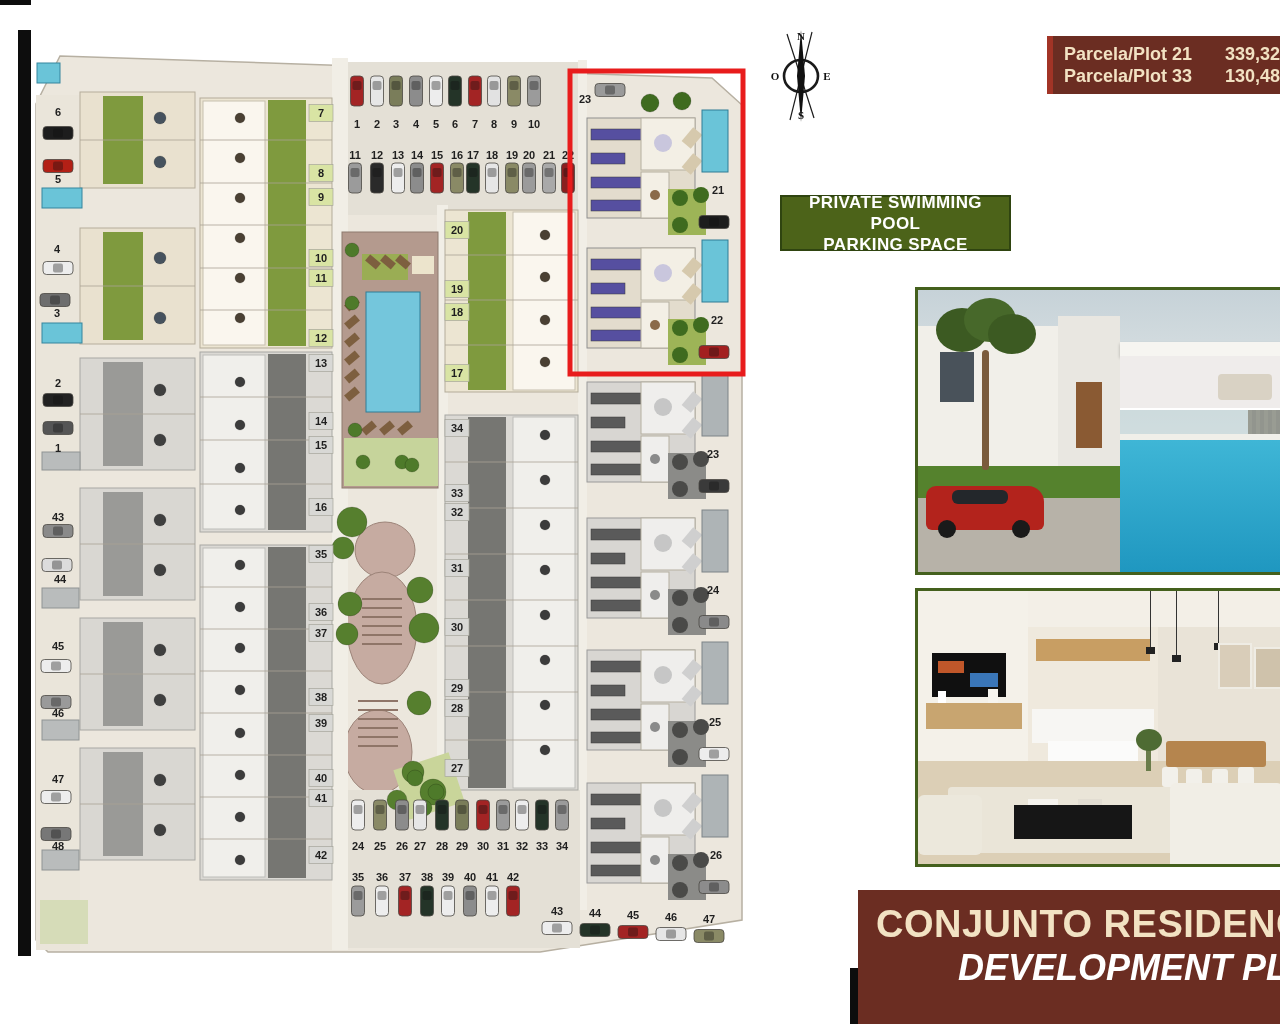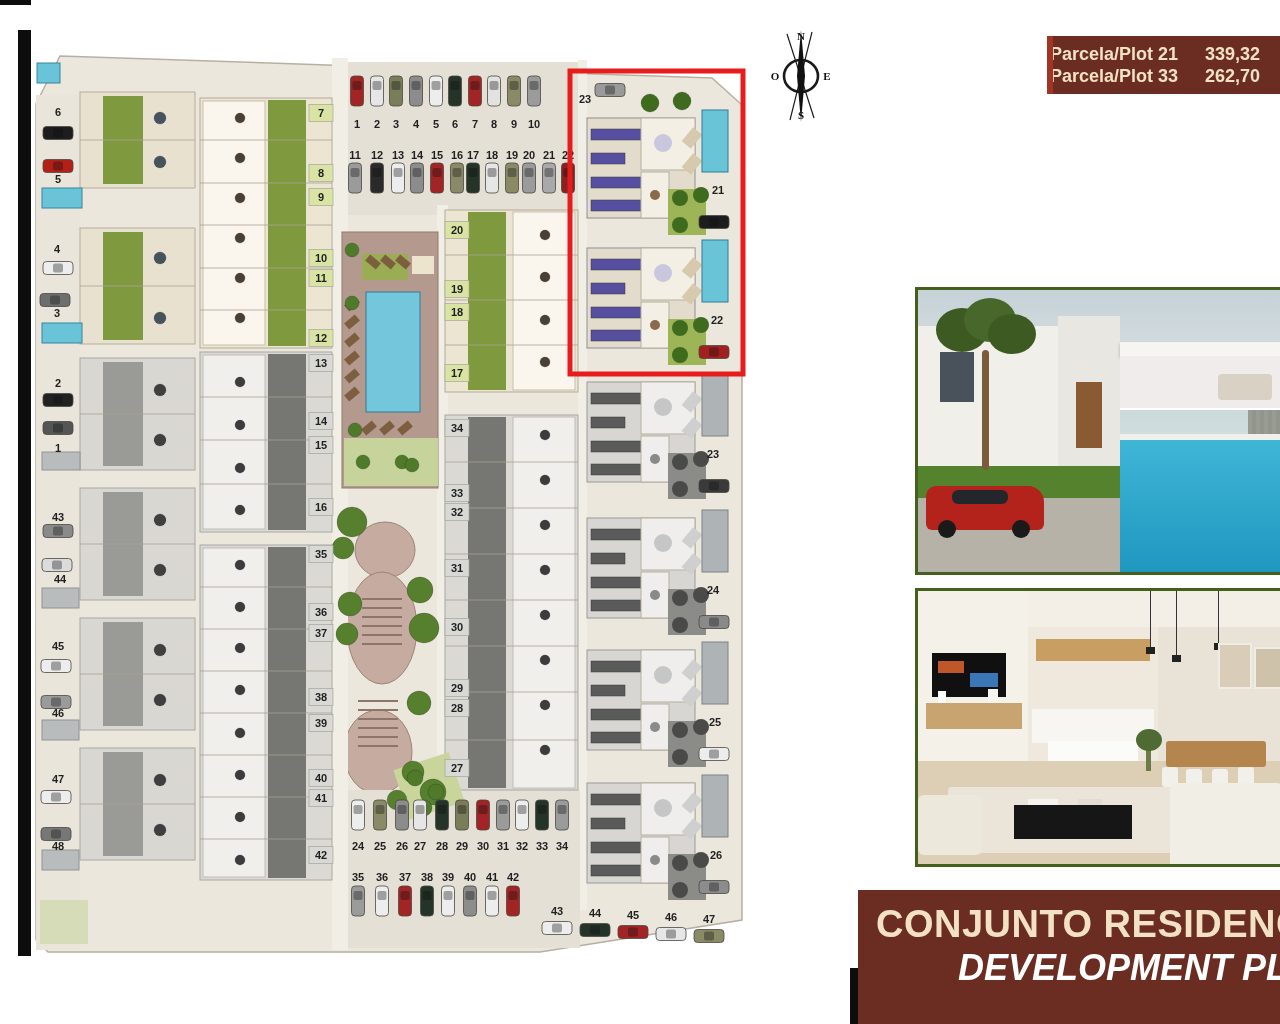--- a/index.html
+++ b/index.html
@@ -11,22 +11,22 @@
   .bar-left{left:18px;top:30px;width:13px;height:926px;background:#0d0d0d;}
   .bar-bottom{left:850px;top:968px;width:12px;height:56px;background:#0d0d0d;}
   
   #plan-wrap{left:30px;top:35px;width:716px;height:920px;}
   
   #compass{left:757px;top:24px;width:88px;height:104px;}
   
   .banner-top{left:1047px;top:36px;width:233px;height:58px;background:#6b2d22;color:#f2e2c3;
               padding-top:7px;box-sizing:border-box;}
   .banner-top .stripe{position:absolute;left:0;top:0;width:6px;height:100%;background:#a23426;}
-  .banner-top .row{display:flex;margin-left:3px;font-size:18px;font-weight:bold;line-height:22px;}
-  .banner-top .val{margin-left:auto;padding-right:20px;}
+  .banner-top .row{display:flex;margin-left:17px;font-size:18px;font-weight:bold;line-height:22px;}
+  .banner-top .val{margin-left:auto;padding-right:0;}
   
   .legend{left:780px;top:195px;width:231px;height:56px;background:#4c6319;border:2px solid #2f4410;
           box-sizing:border-box;display:flex;flex-direction:column;justify-content:center;
           text-align:center;color:#ffffff;font-weight:bold;font-size:17px;line-height:21px;
           letter-spacing:0.4px;}
   
   .render{border:3px solid #44601d;overflow:hidden;background:#ddd;}
   #ext{left:915px;top:287px;width:365px;height:282px;}
   #int{left:915px;top:588px;width:365px;height:273px;}
   .render div{position:absolute;}
@@ -583,24 +583,28 @@
   </svg>
 
   <div class="abs banner-top">
     <div class="stripe"></div>
     <div class="row">
       <span>Parcela/Plot 21</span>
       <span class="val">339,32</span>
     </div>
     <div class="row">
       <span>Parcela/Plot 33</span>
-      <span class="val">262,70</span>
+      <span class="val">130,48</span>
     </div>
   </div>
 
+  <div class="abs legend">
+    <div>PRIVATE SWIMMING POOL</div>
+    <div>PARKING SPACE</div>
+  </div>
 
   <div class="abs render" id="ext">
     <div style="left:0;top:0;width:365px;height:282px;background:linear-gradient(#c6d2d8,#eef0ee 65%);"></div>
     <div style="left:330px;top:60px;width:35px;height:88px;background:repeating-linear-gradient(90deg,#6e5b44 0 4px,#5d4c38 4px 8px);"></div>
     <div style="left:0;top:36px;width:140px;height:140px;background:#f1efe9;border-bottom:2px solid #d8d4ca;"></div>
     <div style="left:22px;top:62px;width:34px;height:50px;background:#49525a;"></div>
     <div style="left:140px;top:26px;width:62px;height:156px;background:#e9e7e1;"></div>
     <div style="left:158px;top:92px;width:26px;height:66px;background:#8a5a33;"></div>
     <div style="left:202px;top:52px;width:163px;height:14px;background:#f6f5f1;box-shadow:0 2px 3px rgba(0,0,0,0.25);"></div>
     <div style="left:202px;top:66px;width:163px;height:52px;background:#efeceb;"></div>

